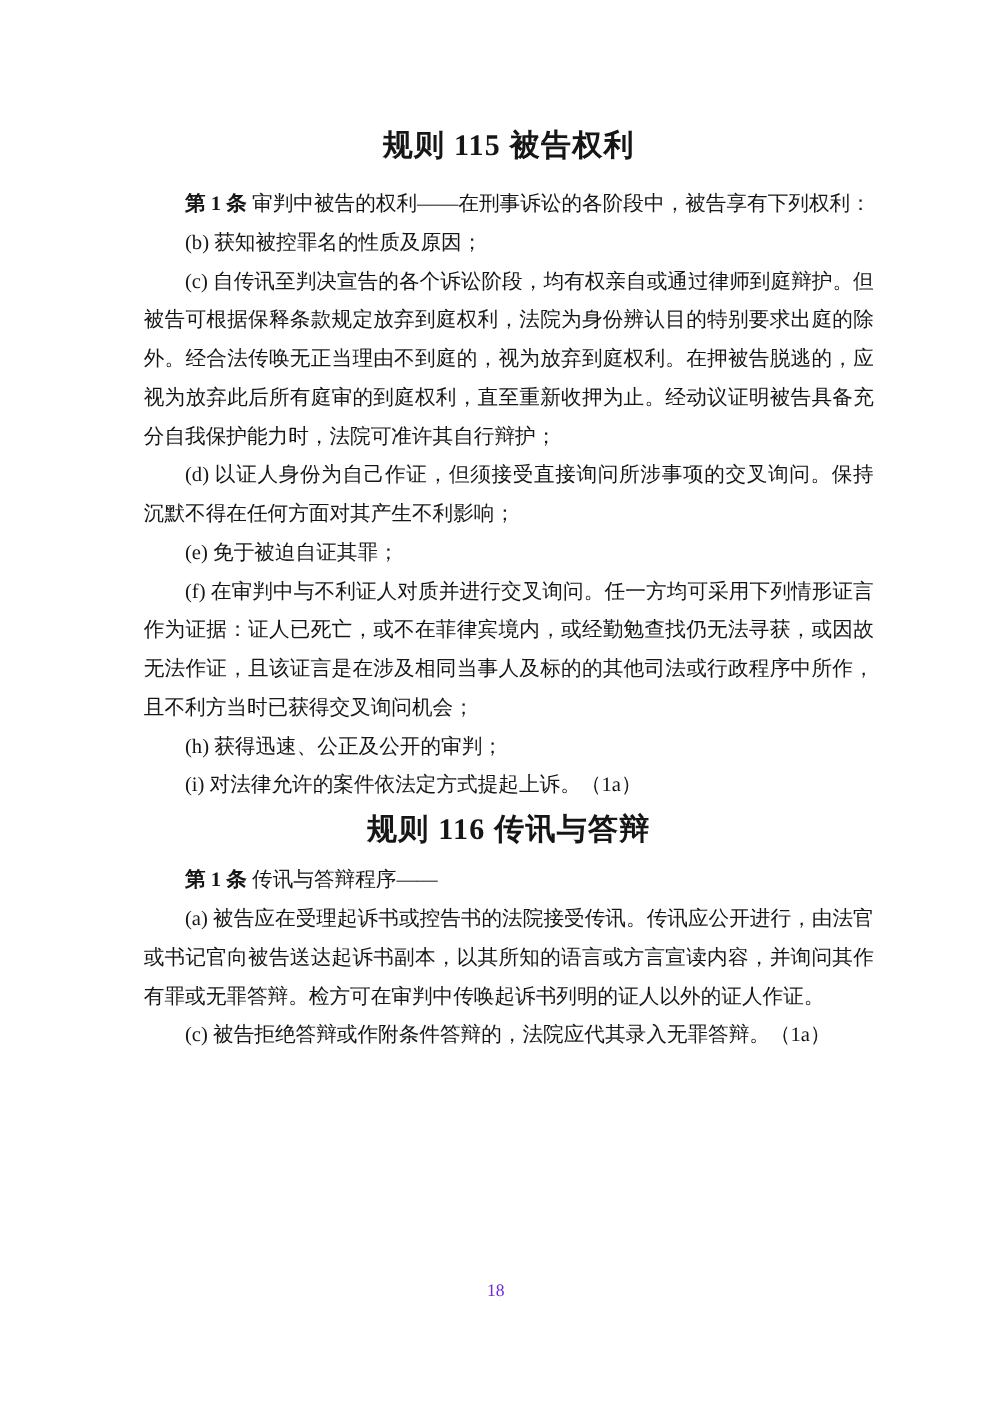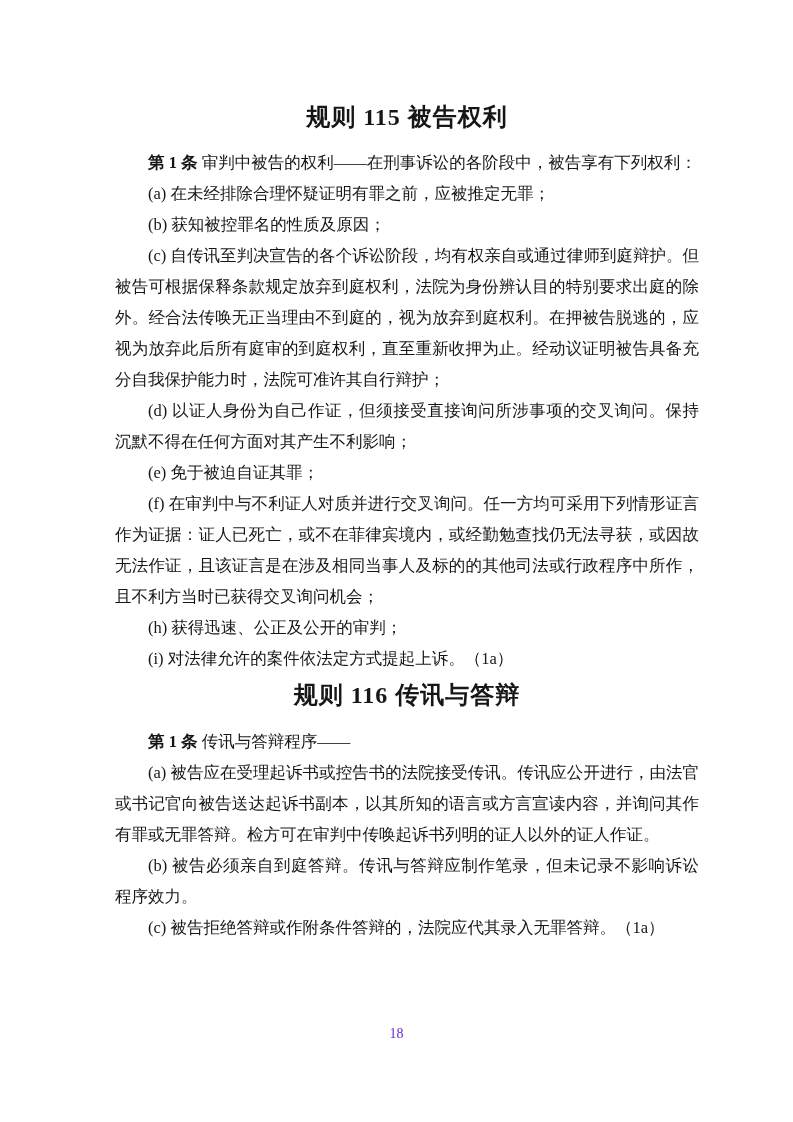--- a/index.html
+++ b/index.html
@@ -30,21 +30,21 @@
   h1.rule-title {
     margin: 0 0 13px 0;
     font-size: 24px;
     line-height: 33px;
     font-weight: bold;
     text-align: center;
     letter-spacing: 1px;
   }
   h1.rule-title.second {
     margin-top: 5px;
-    margin-bottom: 14px;
+    margin-bottom: 7px;
   }
   p.para {
     margin: 0;
     font-size: 16.5px;
     line-height: 31px;
     text-align: justify;
     text-indent: 2em;
   }
   .article-label {
     font-weight: bold;
@@ -62,32 +62,30 @@
 </style>
 </head>
 <body>
 
 <div class="page">
   <div class="content">
 
     <h1 class="rule-title">规则 115 被告权利</h1>
 
     <p class="para"><b class="article-label">第 1 条</b><span> 审判中被告的权利——在刑事诉讼的各阶段中，被告享有下列权利：</span></p>
-    <p class="para">(a) 在未经排除合理怀疑证明有罪之前，应被推定无罪；</p>
     <p class="para">(b) 获知被控罪名的性质及原因；</p>
     <p class="para">(c) 自传讯至判决宣告的各个诉讼阶段，均有权亲自或通过律师到庭辩护。但被告可根据保释条款规定放弃到庭权利，法院为身份辨认目的特别要求出庭的除外。经合法传唤无正当理由不到庭的，视为放弃到庭权利。在押被告脱逃的，应视为放弃此后所有庭审的到庭权利，直至重新收押为止。经动议证明被告具备充分自我保护能力时，法院可准许其自行辩护；</p>
     <p class="para">(d) 以证人身份为自己作证，但须接受直接询问所涉事项的交叉询问。保持沉默不得在任何方面对其产生不利影响；</p>
     <p class="para">(e) 免于被迫自证其罪；</p>
     <p class="para">(f) 在审判中与不利证人对质并进行交叉询问。任一方均可采用下列情形证言作为证据：证人已死亡，或不在菲律宾境内，或经勤勉查找仍无法寻获，或因故无法作证，且该证言是在涉及相同当事人及标的的其他司法或行政程序中所作，且不利方当时已获得交叉询问机会；</p>
     <p class="para">(h) 获得迅速、公正及公开的审判；</p>
     <p class="para">(i) 对法律允许的案件依法定方式提起上诉。（1a）</p>
 
     <h1 class="rule-title second">规则 116 传讯与答辩</h1>
 
     <p class="para"><b class="article-label">第 1 条</b><span> 传讯与答辩程序——</span></p>
     <p class="para">(a) 被告应在受理起诉书或控告书的法院接受传讯。传讯应公开进行，由法官或书记官向被告送达起诉书副本，以其所知的语言或方言宣读内容，并询问其作有罪或无罪答辩。检方可在审判中传唤起诉书列明的证人以外的证人作证。</p>
-    <p class="para">(b) 被告必须亲自到庭答辩。传讯与答辩应制作笔录，但未记录不影响诉讼程序效力。</p>
     <p class="para">(c) 被告拒绝答辩或作附条件答辩的，法院应代其录入无罪答辩。（1a）</p>
 
   </div>
 
   <div class="page-number">18</div>
 </div>
 
 </body></html>

